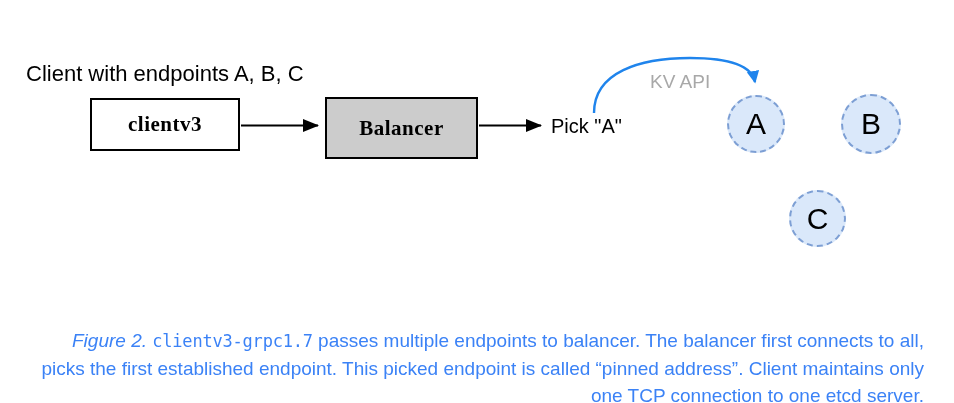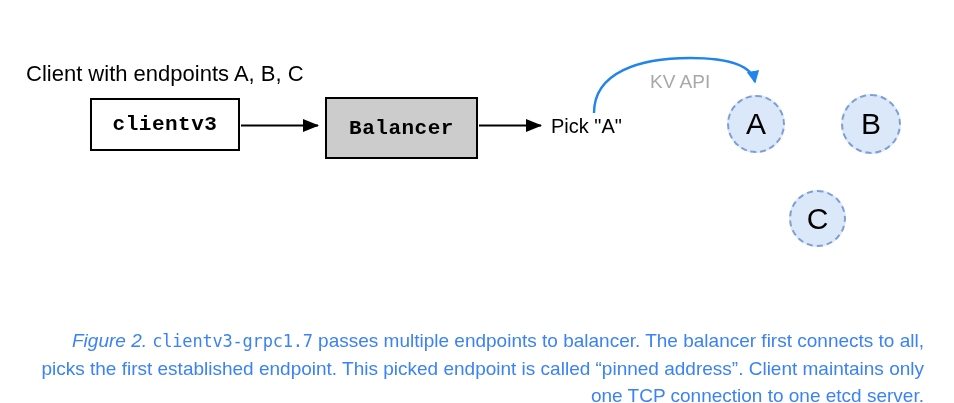--- a/index.html
+++ b/index.html
@@ -57,21 +57,21 @@
     color: #000;
   }
 
   
   .node-box {
     box-sizing: border-box;
     display: flex;
     align-items: center;
     justify-content: center;
     border: 2px solid #000000;
-    font-family: Liberation Mono, monospace;
+    font-family: Liberation Serif, serif;
     font-weight: bold;
     font-size: 21px;
     letter-spacing: 0.5px;
     color: #000;
     background: #ffffff;
   }
   .box-clientv3 {
     left: 90px; top: 98px;
     width: 150px; height: 53px;
   }

